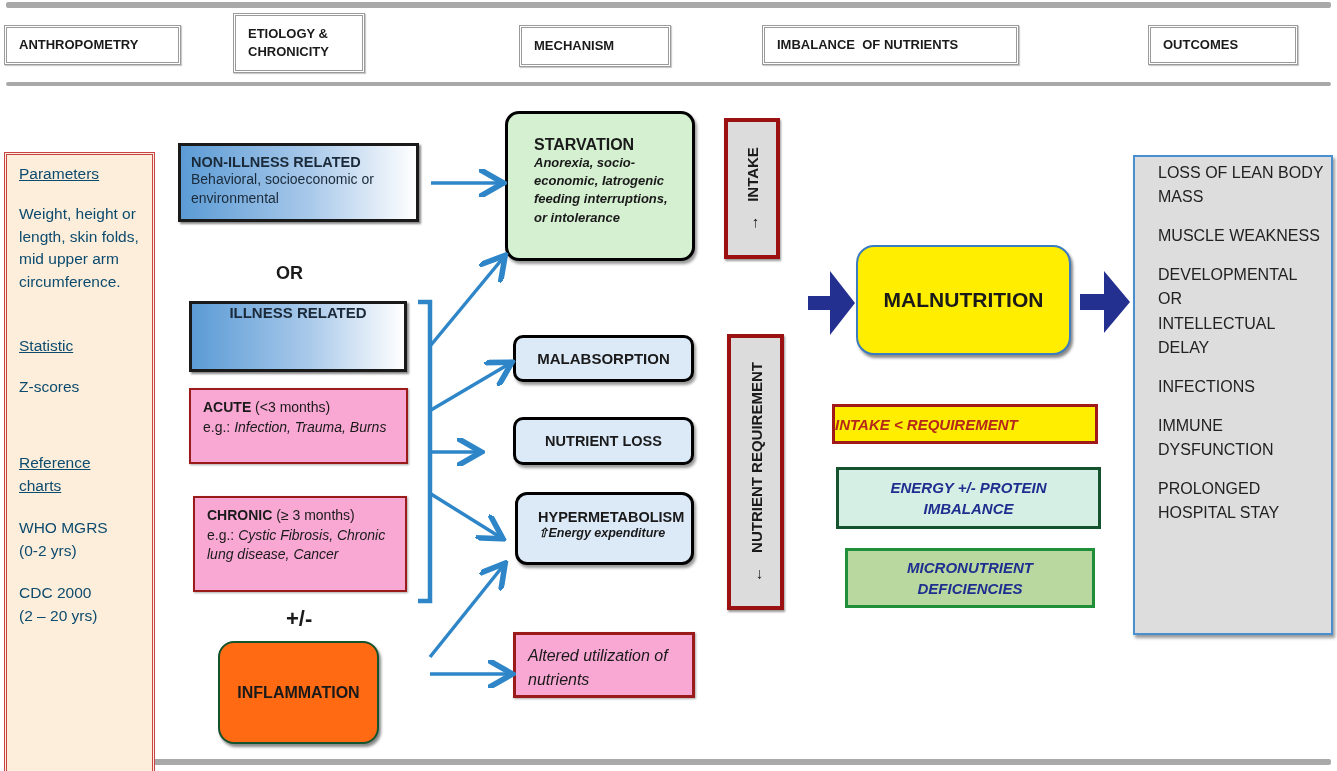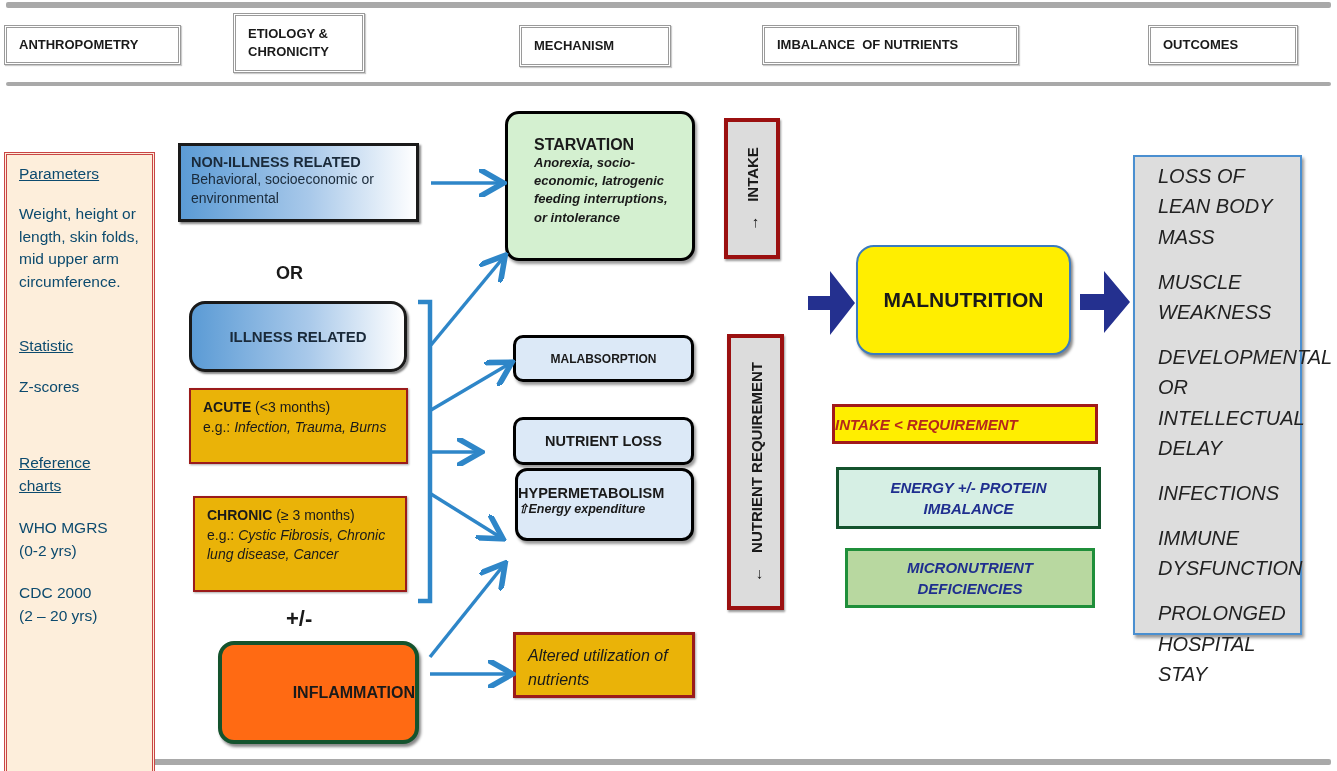--- a/index.html
+++ b/index.html
@@ -9,30 +9,30 @@
   .rule { position: absolute; left: 6px; right: 6px; height: 6px; background: #a9a9a9; border-radius: 2px; }
   .hdr { position: absolute; border: 3px double #9a9a9a; background: #fff; font-weight: bold; font-size: 13px;
          display: flex; align-items: center; padding-left: 12px; box-shadow: 1px 1px 1px #ccc; }
   .hdr span { line-height: 1.4; }
   .anthro { position: absolute; left: 4px; top: 152px; width: 151px; height: 630px; border: 3px double #c94545;
             background: #fdeedb; padding: 8px 10px 0 12px; font-size: 15.5px; line-height: 1.45; color: #0c4a6e; }
   .anthro .u { text-decoration: underline; }
   .anthro p { margin: 0; }
   .blackbox { position: absolute; border: 3px solid #1a1a1a; box-shadow: 2px 2px 2px #888;
               background: linear-gradient(to right, #5b9bd5 0%, #a9c9ea 55%, #ffffff 100%); }
-  .redbox { position: absolute; border: 2px solid #9b1b1b; background: #eab308; box-shadow: 1px 1px 2px #aaa; }
+  .redbox { position: absolute; border: 2px solid #9b1b1b; background: #f9a8d4; box-shadow: 1px 1px 2px #aaa; }
   .rounded { position: absolute; border: 3px solid #000000; border-radius: 14px; box-shadow: 2px 3px 3px #999; }
   .vbox { position: absolute; border: 4px solid #9b1010; background: #dcdcdc; box-shadow: 1px 2px 2px #999; }
   .vtext { position: absolute; left: 50%; top: 50%; transform: translate(-50%, -50%) rotate(-90deg);
            white-space: nowrap; font-weight: bold; font-size: 15px; }
   .imb { position: absolute; font-style: italic; font-weight: bold; font-size: 15px; text-align: center;
          display: flex; align-items: center; justify-content: center; line-height: 1.4; }
-  .outcomes { position: absolute; left: 1133px; top: 155px; width: 169px; height: 480px; border: 2px solid #4a8fd0;
-              background: #dddddd; box-shadow: 2px 3px 3px #999; padding: 4px 4px 0 23px; font-size: 20px;
-              line-height: 1.52; color: #222; font-style: italic; }
+  .outcomes { position: absolute; left: 1133px; top: 155px; width: 200px; height: 480px; border: 2px solid #4a8fd0;
+              background: #dddddd; box-shadow: 2px 3px 3px #999; padding: 4px 4px 0 23px; font-size: 16px;
+              line-height: 1.52; color: #222; }
   .outcomes .item { margin-bottom: 14.5px; }
   svg.arrows { position: absolute; left: 0; top: 0; pointer-events: none; }
 </style>
 </head>
 <body>
 
 <div class="rule" style="top:2px;"></div>
 <div class="rule" style="top:82px; height:4px;"></div>
 <div class="rule" style="top:759px;"></div>
 
@@ -69,47 +69,47 @@
     <span>CDC 2000</span><br>
     <span>(2 – 20 yrs)</span>
   </p>
 </div>
 
 <div class="blackbox" style="left:178px; top:143px; width:241px; height:79px; padding:8px 10px;">
   <div style="font-weight:bold; font-size:14.5px; color:#1a2a3a;">NON-ILLNESS RELATED</div>
   <div style="font-size:14px; line-height:1.35; color:#1a2a3a; width:200px;">Behavioral, socioeconomic or environmental</div>
 </div>
 <div class="abs" style="left:276px; top:263px; font-weight:bold; font-size:18px;">OR</div>
-<div class="blackbox" style="left:189px; top:301px; width:218px; height:71px; display:flex; align-items:center; justify-content:center;border-radius:16px;">
+<div class="blackbox" style="left:189px; top:301px; width:218px; height:71px; display:flex; align-items:flex-start; justify-content:center;">
   <span style="font-weight:bold; font-size:15px; color:#1a2a3a;">ILLNESS RELATED</span>
 </div>
 <div class="redbox" style="left:189px; top:388px; width:219px; height:76px; padding:8px 12px; font-size:14px; line-height:1.4;">
   <div><b>ACUTE</b><span> (&lt;3 months)</span></div>
   <div><span>e.g.: </span><i>Infection, Trauma, Burns</i></div>
 </div>
 <div class="redbox" style="left:193px; top:496px; width:214px; height:96px; padding:8px 12px; font-size:14px; line-height:1.4;">
   <div><b>CHRONIC</b><span> (≥ 3 months)</span></div>
   <div><span>e.g.: </span><i>Cystic Fibrosis, Chronic lung disease, Cancer</i></div>
 </div>
 <div class="abs" style="left:286px; top:606px; font-weight:bold; font-size:22px;">+/-</div>
-<div class="abs" style="left:218px; top:641px; width:201px; height:103px; background:#ff6a13; border:4px solid #14532d; border-radius:16px; box-shadow:2px 3px 3px #888; display:flex; align-items:center; justify-content:flex-end;">
+<div class="abs" style="left:218px; top:641px; width:161px; height:103px; background:#ff6a13; border:2px solid #14532d; border-radius:16px; box-shadow:2px 3px 3px #888; display:flex; align-items:center; justify-content:center;">
   <span style="font-weight:bold; font-size:16px; color:#1a1a1a;">INFLAMMATION</span>
 </div>
 
 <div class="rounded" style="left:505px; top:111px; width:190px; height:150px; background:#d4f0d0; padding:22px 12px 0 26px;">
   <div style="font-weight:bold; font-size:16px;">STARVATION</div>
   <div style="font-style:italic; font-weight:bold; font-size:13px; line-height:1.4;">Anorexia, socio-economic, Iatrogenic feeding interruptions, or intolerance</div>
 </div>
 <div class="rounded" style="left:513px; top:335px; width:181px; height:47px; background:#dce9f7; border-radius:10px; display:flex; align-items:center; justify-content:center;">
-  <span style="font-weight:bold; font-size:12px;">MALABSORPTION</span>
+  <span style="font-weight:bold; font-size:15px;">MALABSORPTION</span>
 </div>
 <div class="rounded" style="left:513px; top:417px; width:181px; height:48px; background:#dce9f7; border-radius:10px; display:flex; align-items:center; justify-content:center;">
   <span style="font-weight:bold; font-size:14.5px;">NUTRIENT LOSS</span>
 </div>
-<div class="rounded" style="left:515px; top:468px; width:179px; height:73px; background:#dce9f7; border-radius:12px; padding:14px 0 0 0;">
+<div class="rounded" style="left:515px; top:492px; width:179px; height:73px; background:#dce9f7; border-radius:12px; padding:14px 0 0 20px;">
   <div style="font-weight:bold; font-size:14.5px;">HYPERMETABOLISM</div>
   <div style="font-style:italic; font-weight:bold; font-size:12.5px;">
     <span>⇧</span><span>Energy expenditure</span>
   </div>
 </div>
 <div class="redbox" style="left:513px; top:632px; width:182px; height:66px; border-width:3px; padding:9px 12px; font-style:italic; font-size:16px; line-height:1.5;">
   <span>Altered utilization of nutrients</span>
 </div>
 
 <div class="vbox" style="left:724px; top:118px; width:56px; height:141px;">

